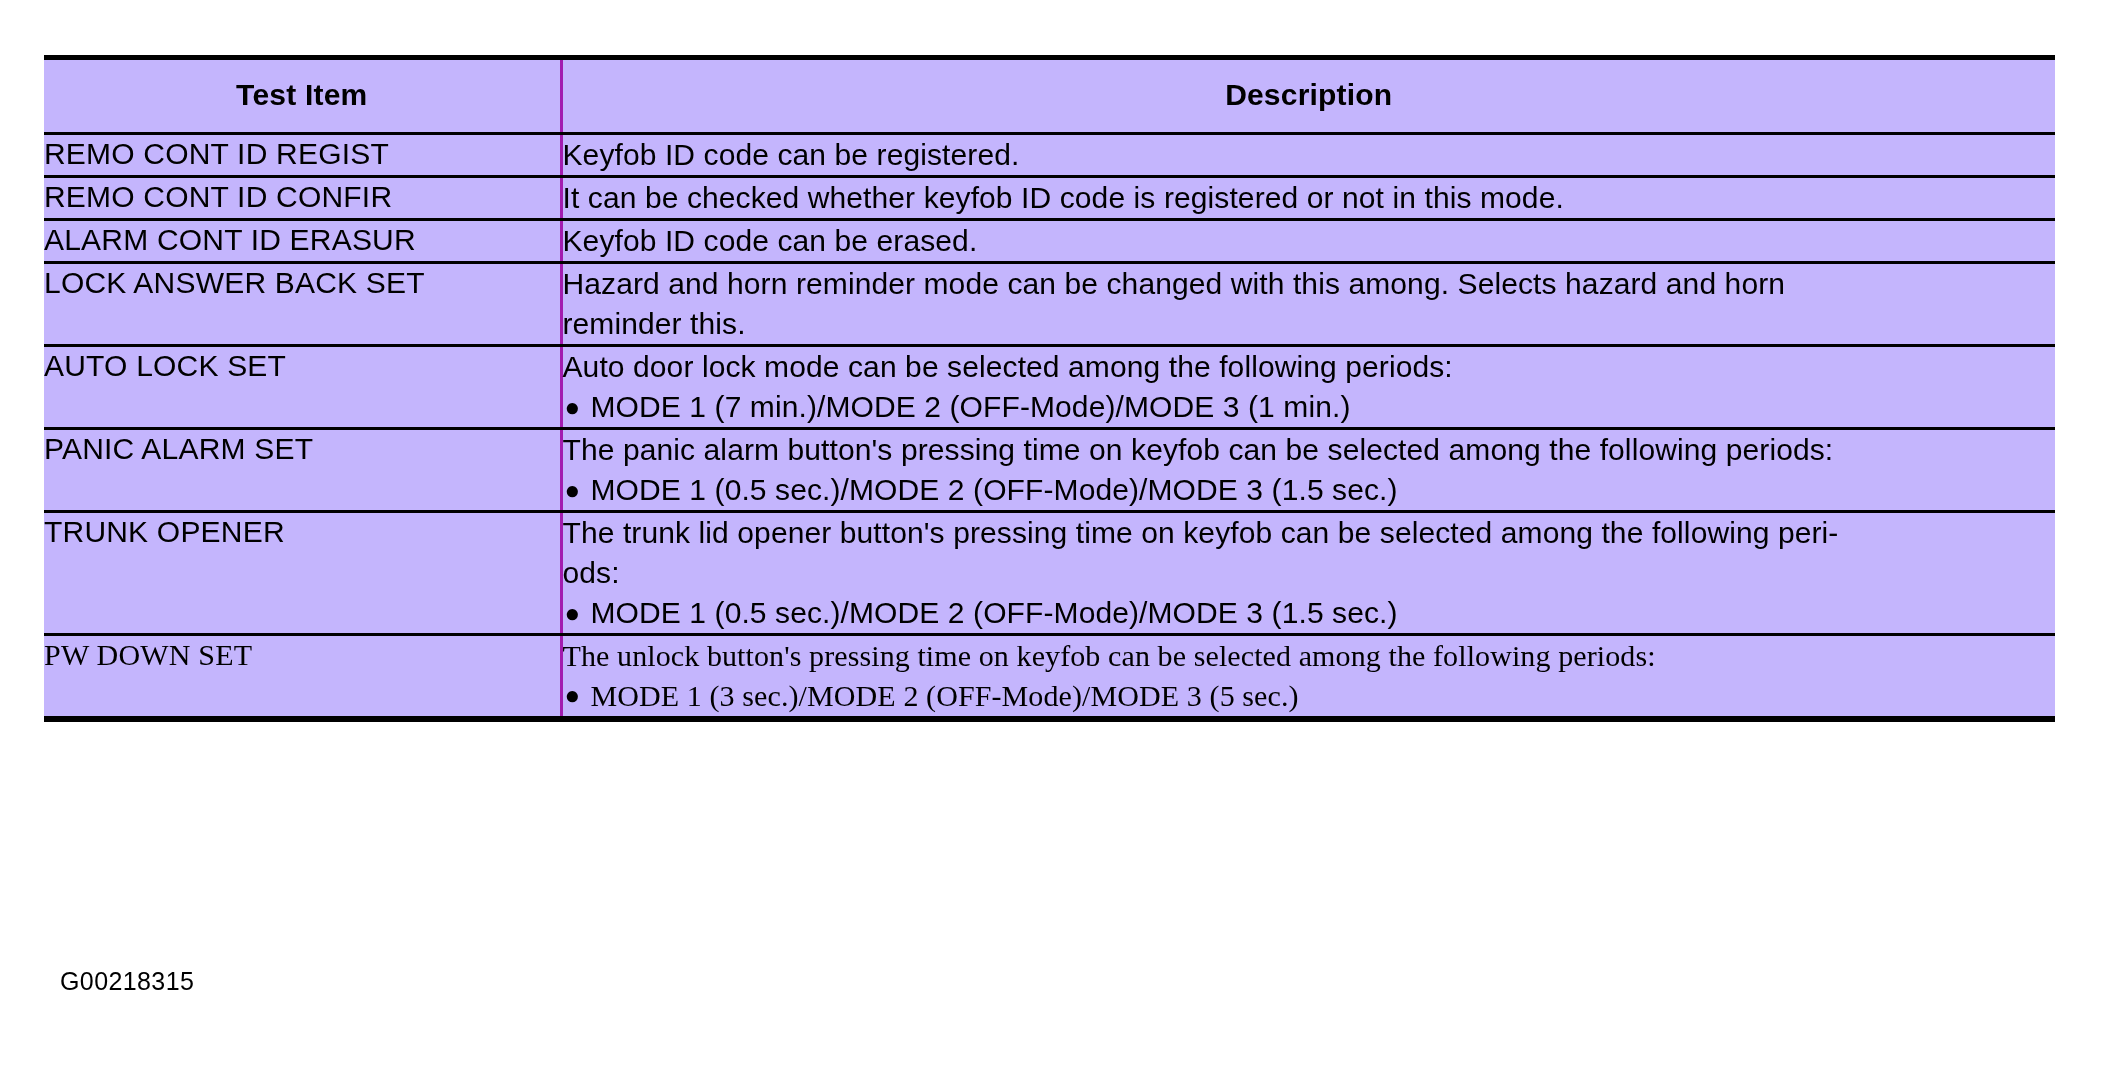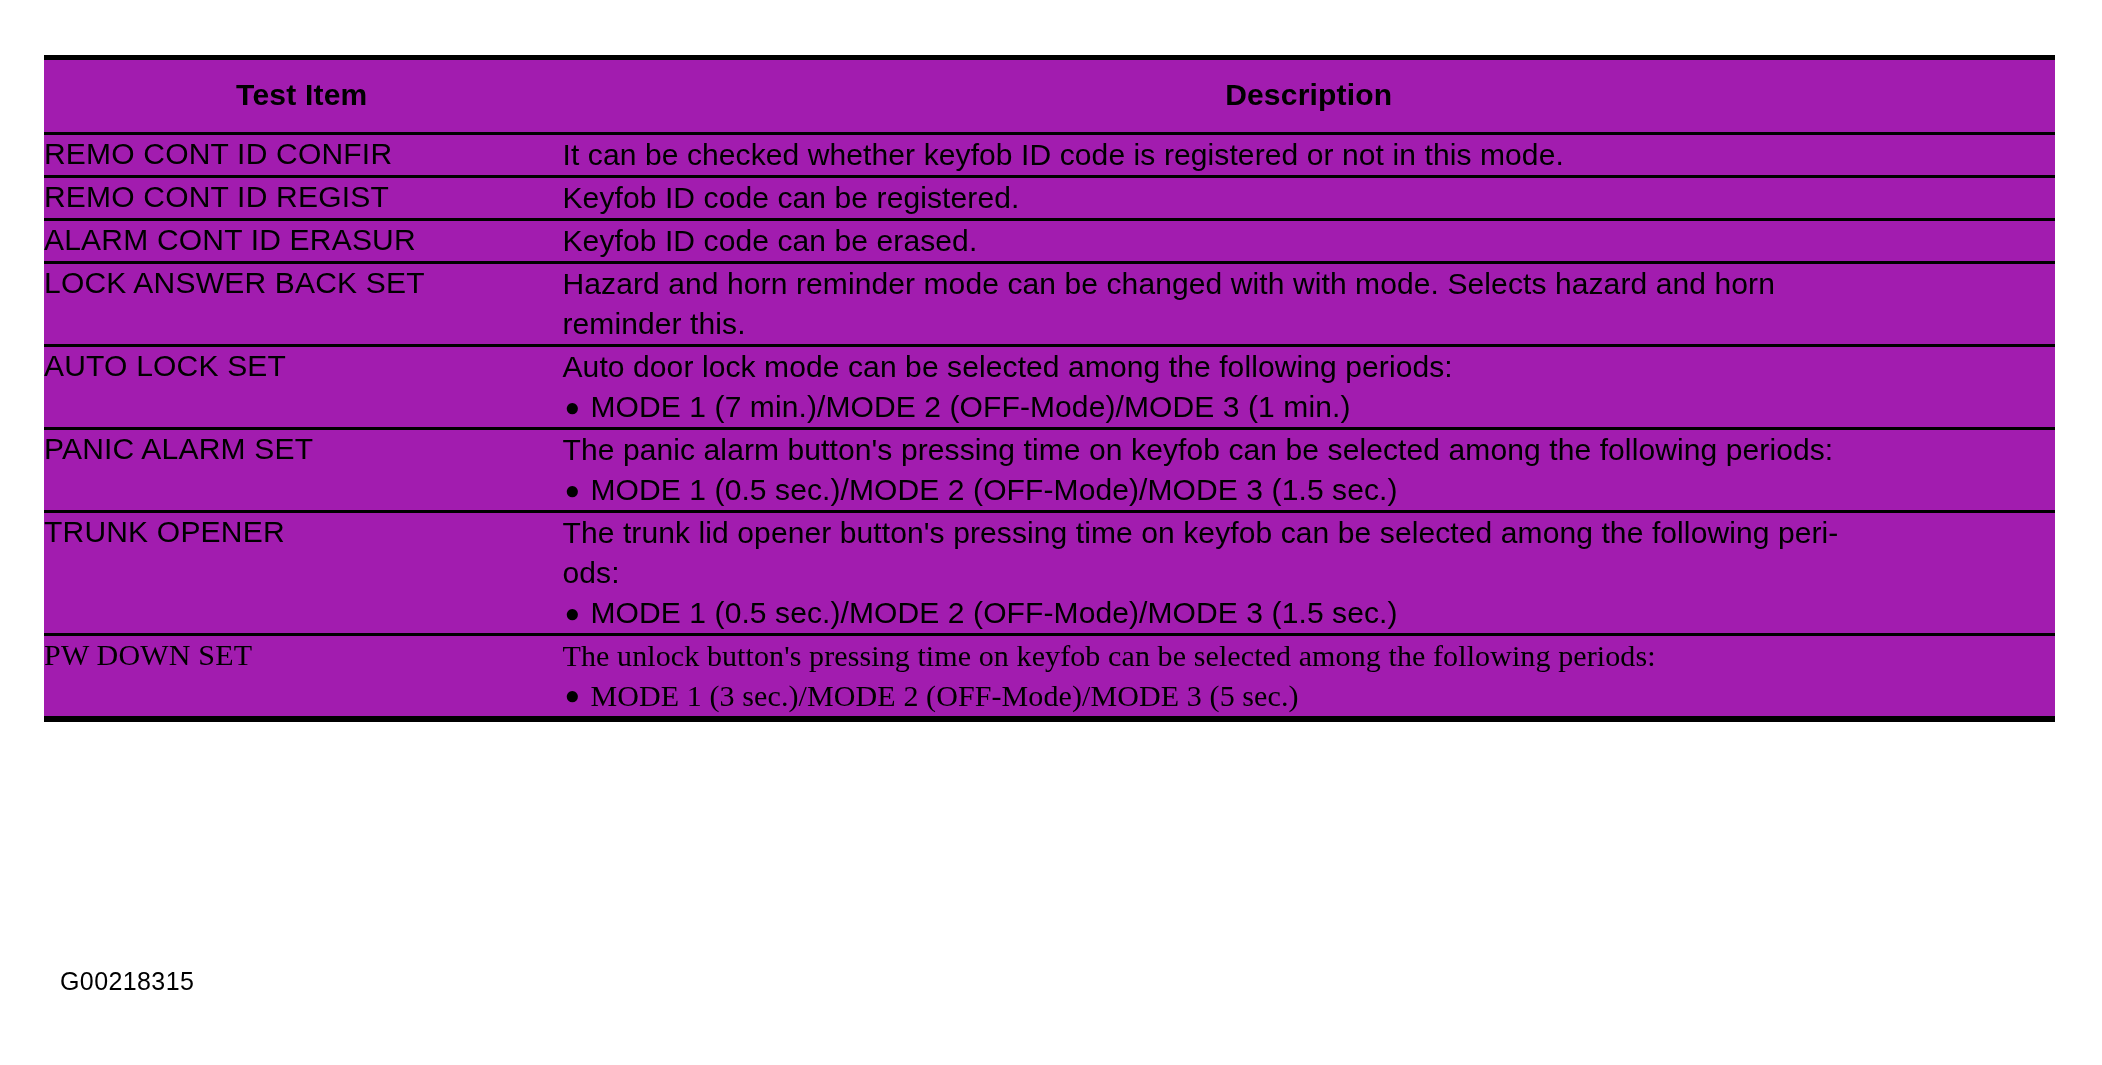--- a/index.html
+++ b/index.html
@@ -32,21 +32,21 @@
     table-layout: fixed;
   }
 
   .spec-table col.col-item { width: 517px; }
   .spec-table col.col-desc { width: 1494px; }
 
   .spec-table th,
   .spec-table td {
     padding: 0;
     vertical-align: top;
-    background: #a21caf;
+    background: #c4b5fd;
   }
 
   
   .spec-table thead tr th {
     border-top: 5px solid #000000;
     border-bottom: 3px solid #000000;
   }
 
   
   .spec-table th.cell-desc,
@@ -143,51 +143,51 @@
         </th>
         <th class="cell-desc">
           <span class="head-text">Description</span>
         </th>
       </tr>
     </thead>
     <tbody>
 
       <tr>
         <td class="cell-item">
+          <span class="item-text">REMO CONT ID REGIST</span>
+        </td>
+        <td class="cell-desc">
+          <span class="desc-line">Keyfob ID code can be registered.</span>
+        </td>
+      </tr>
+
+      <tr>
+        <td class="cell-item">
           <span class="item-text">REMO CONT ID CONFIR</span>
         </td>
         <td class="cell-desc">
           <span class="desc-line">It can be checked whether keyfob ID code is registered or not in this mode.</span>
         </td>
       </tr>
 
       <tr>
         <td class="cell-item">
-          <span class="item-text">REMO CONT ID REGIST</span>
-        </td>
-        <td class="cell-desc">
-          <span class="desc-line">Keyfob ID code can be registered.</span>
-        </td>
-      </tr>
-
-      <tr>
-        <td class="cell-item">
           <span class="item-text">ALARM CONT ID ERASUR</span>
         </td>
         <td class="cell-desc">
           <span class="desc-line">Keyfob ID code can be erased.</span>
         </td>
       </tr>
 
       <tr>
         <td class="cell-item">
           <span class="item-text">LOCK ANSWER BACK SET</span>
         </td>
         <td class="cell-desc">
-          <span class="desc-line">Hazard and horn reminder mode can be changed with with mode. Selects hazard and horn</span>
+          <span class="desc-line">Hazard and horn reminder mode can be changed with this among. Selects hazard and horn</span>
           <span class="desc-line cont">reminder this.</span>
         </td>
       </tr>
 
       <tr>
         <td class="cell-item">
           <span class="item-text">AUTO LOCK SET</span>
         </td>
         <td class="cell-desc">
           <span class="desc-line">Auto door lock mode can be selected among the following periods:</span>

